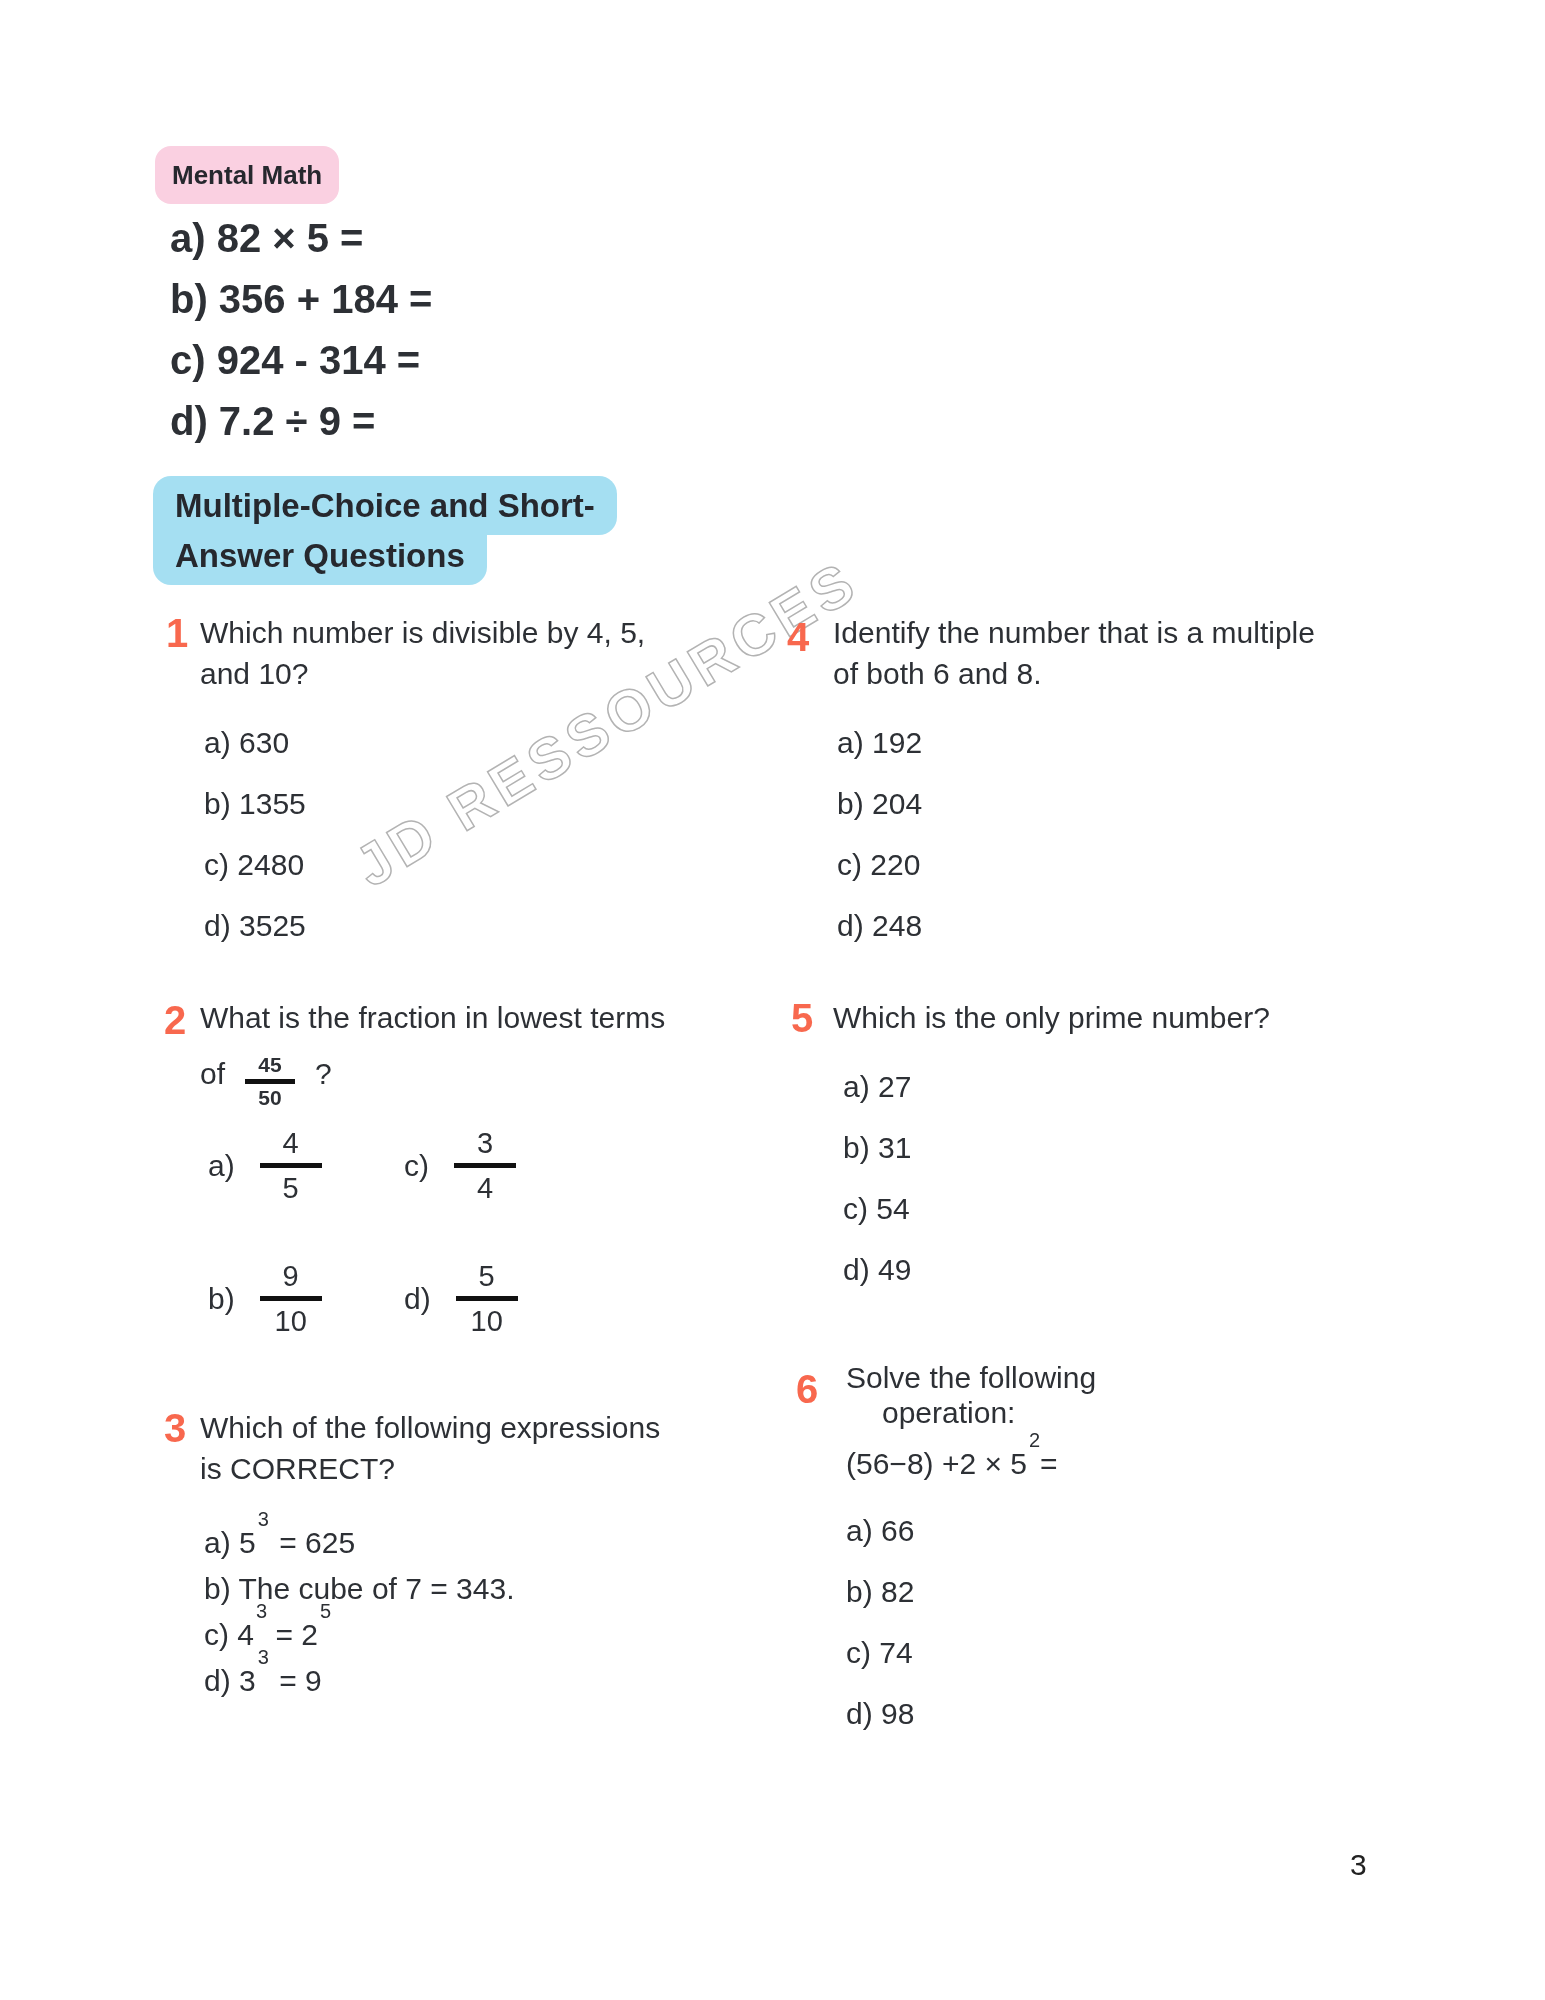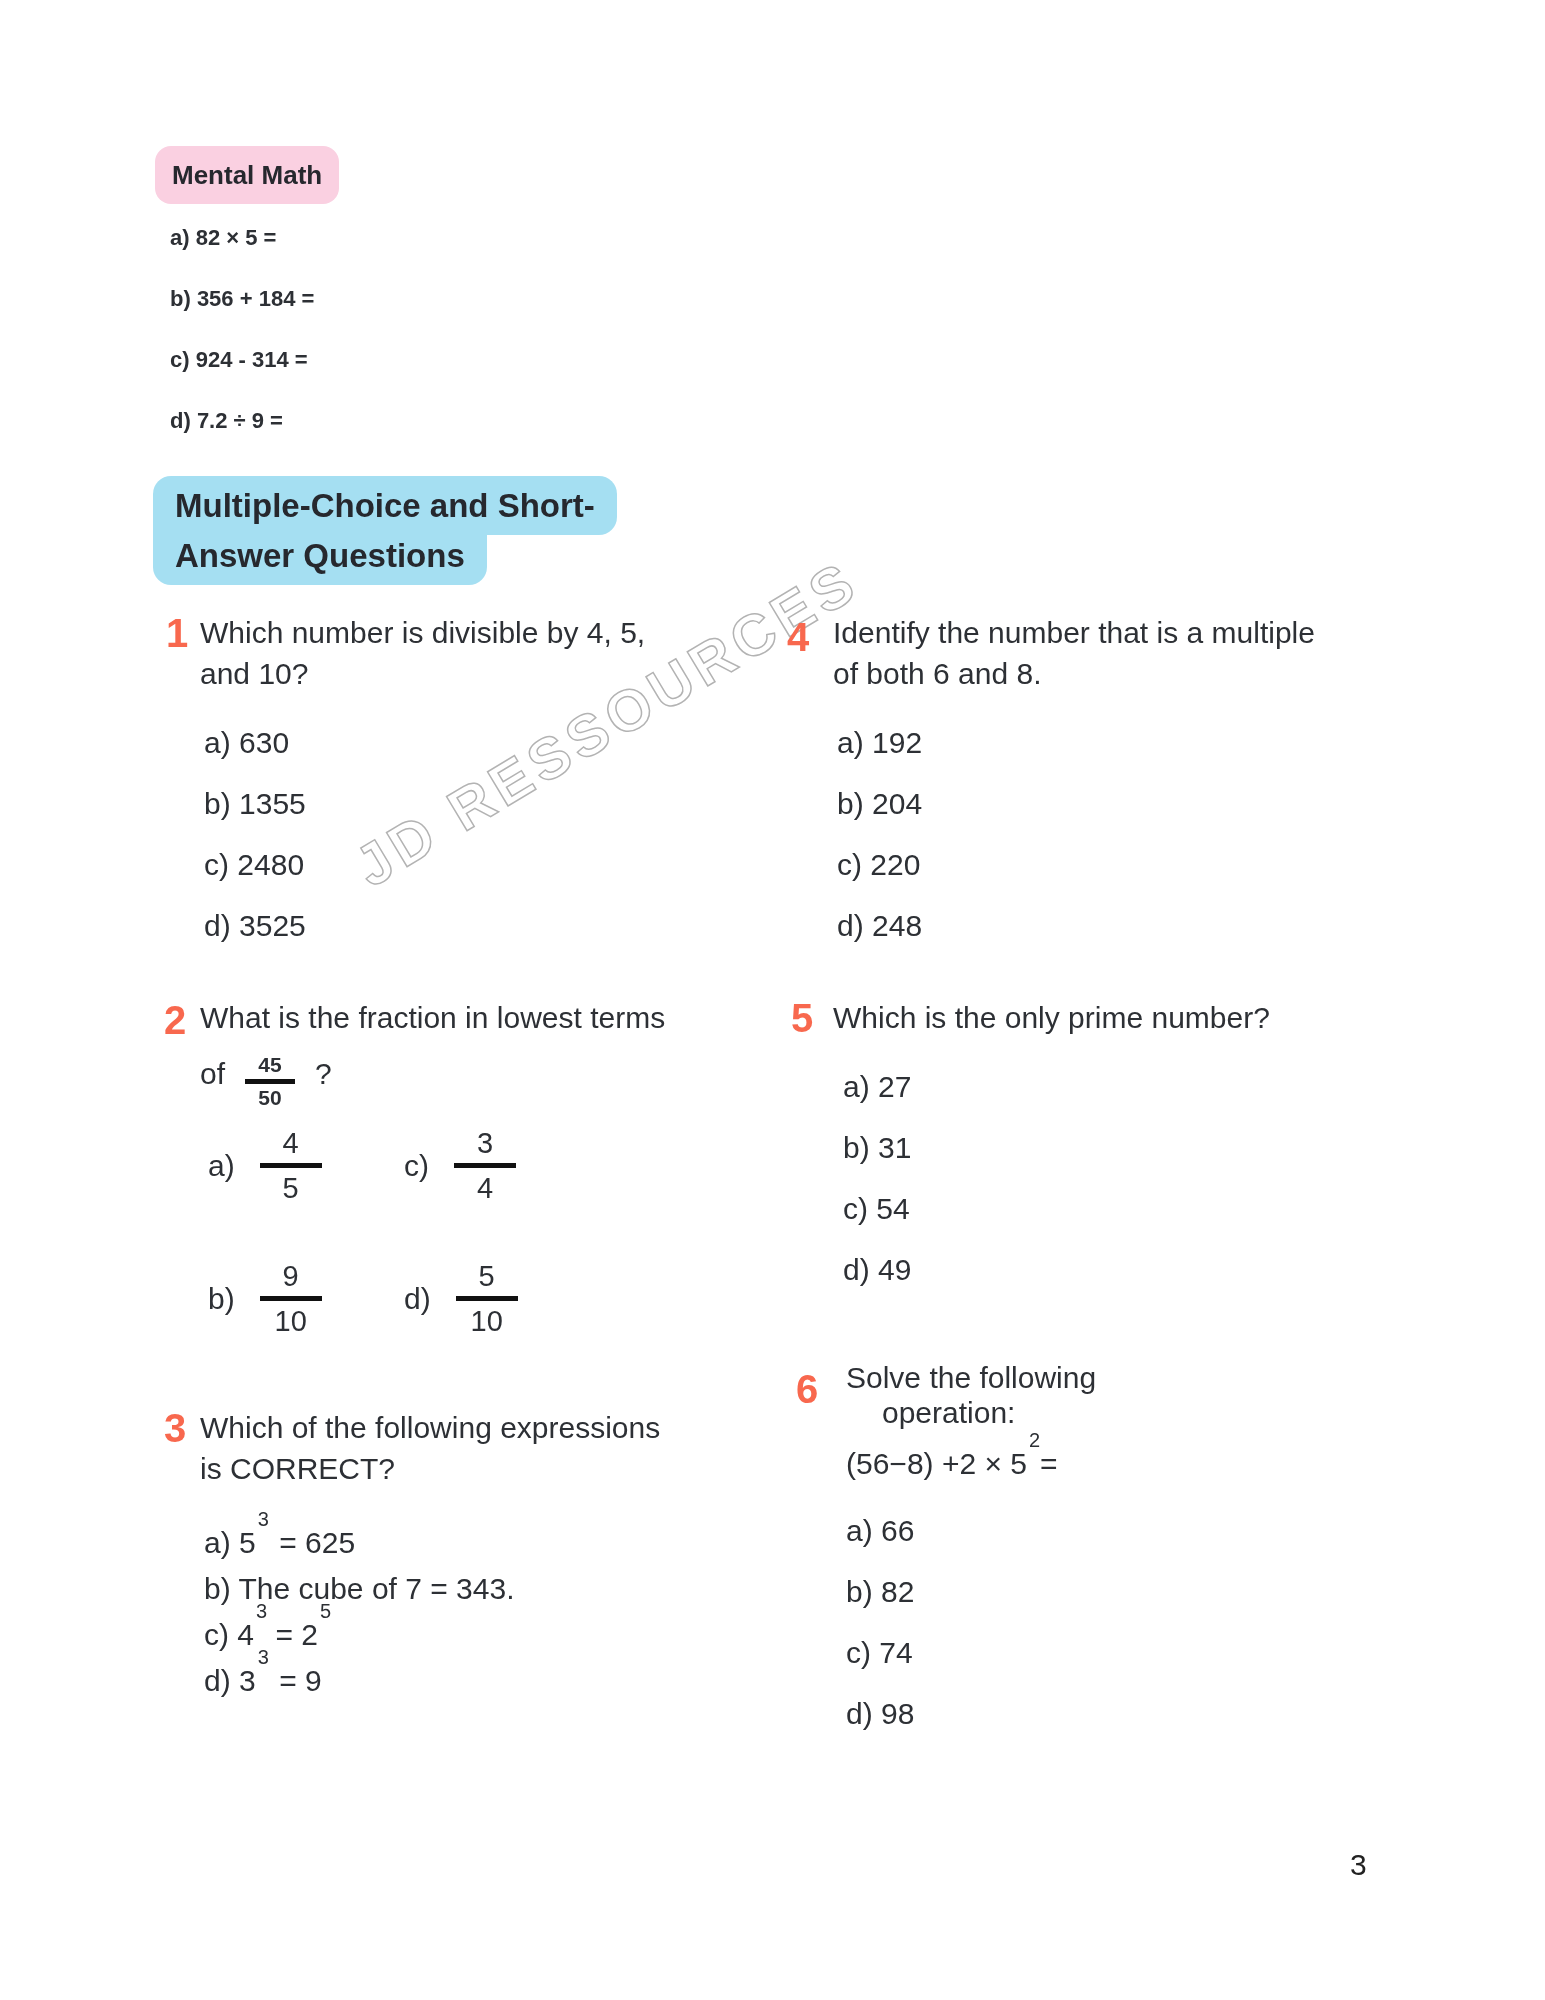--- a/index.html
+++ b/index.html
@@ -26,21 +26,21 @@
   .mcq-heading { position:absolute; left:153px; top:476px;text-align:right; }
   .mcq-heading .hl {
     display:table; background:#a5dff2; color:#26282e; font-weight:700;
     font-size:33px; line-height:37px; padding:11px 22px; white-space:nowrap;
   }
   .mcq-heading .hl1 { border-radius:18px 18px 18px 0; }
   .mcq-heading .hl2 { border-radius:0 0 18px 18px; padding-top:2px; }
 
   
   .mental-list { position:absolute; left:170px; top:222px; display:flex; flex-direction:column; gap:29px; }
-  .mental-item { font-size:22px; font-weight:700; line-height:32px; white-space:nowrap; }
+  .mental-item { font-size:40px; font-weight:700; line-height:32px; white-space:nowrap; }
 
   
   .q { position:absolute; }
   .qnum {
     position:absolute; color:#f8684e; font-weight:700; font-size:40px; line-height:38px;
   }
   .qline { font-size:30px; line-height:41px; white-space:nowrap; }
   .opts { position:absolute; left:4px; display:flex; flex-direction:column; }
   .opts-61 { gap:31px; }
   .opts-58 { gap:16px; }

